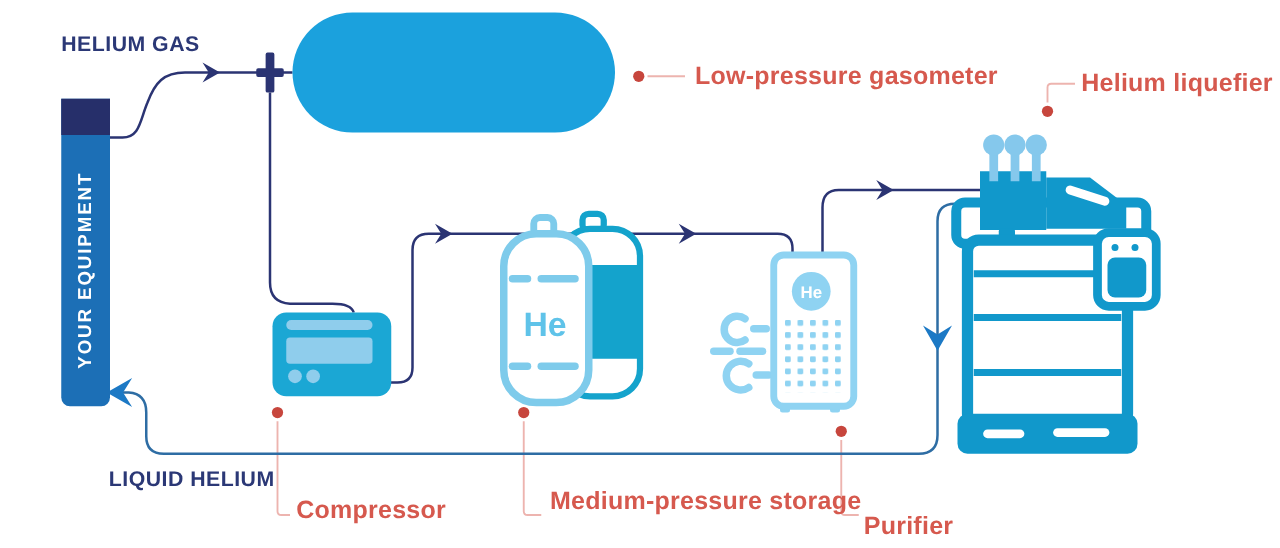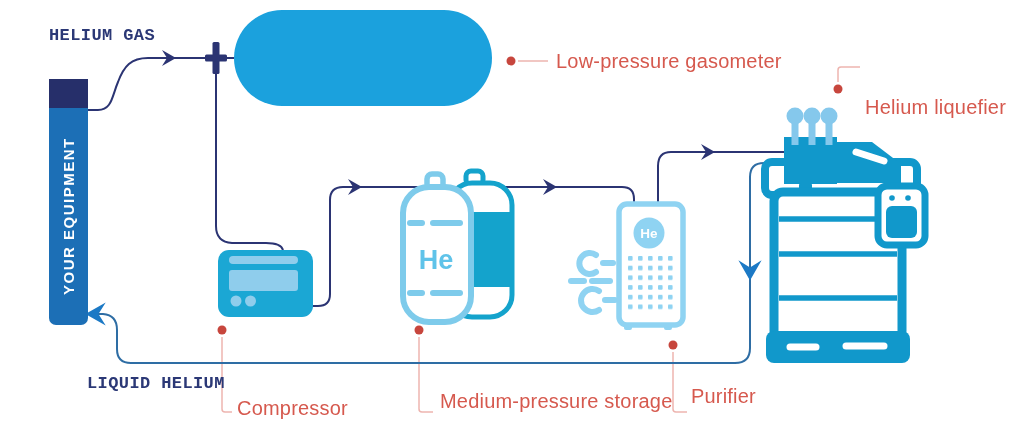--- a/index.html
+++ b/index.html
@@ -2,22 +2,22 @@
 <html><head>
 <meta charset="utf-8">
 <style>
   html,body{margin:0;padding:0;background:#ffffff;}
   .stage{
     position:relative;width:1024px;height:438px;background:#ffffff;overflow:hidden;
     font-family:"Liberation Sans", sans-serif;
   }
   .stage svg{position:absolute;left:0;top:0;}
   .label{position:absolute;white-space:nowrap;}
-  .label-coral{color:#D6594E;font-size:20px;font-weight:400;letter-spacing:.2px;}
-  .label-navy{color:#2B3876;font-size:17px;font-weight:700;letter-spacing:.4px;font-family:Liberation Mono, monospace;}
+  .label-coral{color:#D6594E;font-size:20px;font-weight:700;letter-spacing:.2px;}
+  .label-navy{color:#2B3876;font-size:17px;font-weight:700;letter-spacing:.4px;}
   .equipment-bar{
     position:absolute;left:49px;top:79px;width:39px;height:246px;
     background:#1C6FB6;border-radius:0 0 7px 7px;
   }
   .equipment-bar .cap{
     position:absolute;left:0;top:0;width:39px;height:29px;background:#262F6A;
   }
   .equipment-bar .vtext{
     position:absolute;left:0;top:29px;width:39px;height:217px;
     display:flex;align-items:center;justify-content:center;
@@ -155,18 +155,18 @@
 
   <div class="equipment-bar">
     <div class="cap"></div>
     <div class="vtext">YOUR EQUIPMENT</div>
   </div>
 
   <div class="label label-navy" style="left:49px;top:26px;">HELIUM GAS</div>
   <div class="label label-navy" style="left:51px;top:374px;margin-left:36px;">LIQUID HELIUM</div>
 
   <div class="label label-coral" style="left:556px;top:50px;">Low-pressure gasometer</div>
-  <div class="label label-coral" style="left:865px;top:56px;margin-top:40px;">Helium liquefier</div>
+  <div class="label label-coral" style="left:865px;top:56px;">Helium liquefier</div>
   <div class="label label-coral" style="left:237px;top:397px;">Compressor</div>
   <div class="label label-coral" style="left:440px;top:390px;">Medium-pressure storage</div>
-  <div class="label label-coral" style="left:691px;top:385px;">Purifier</div>
+  <div class="label label-coral" style="left:691px;top:410px;">Purifier</div>
 
 </div>
 
 </body></html>

